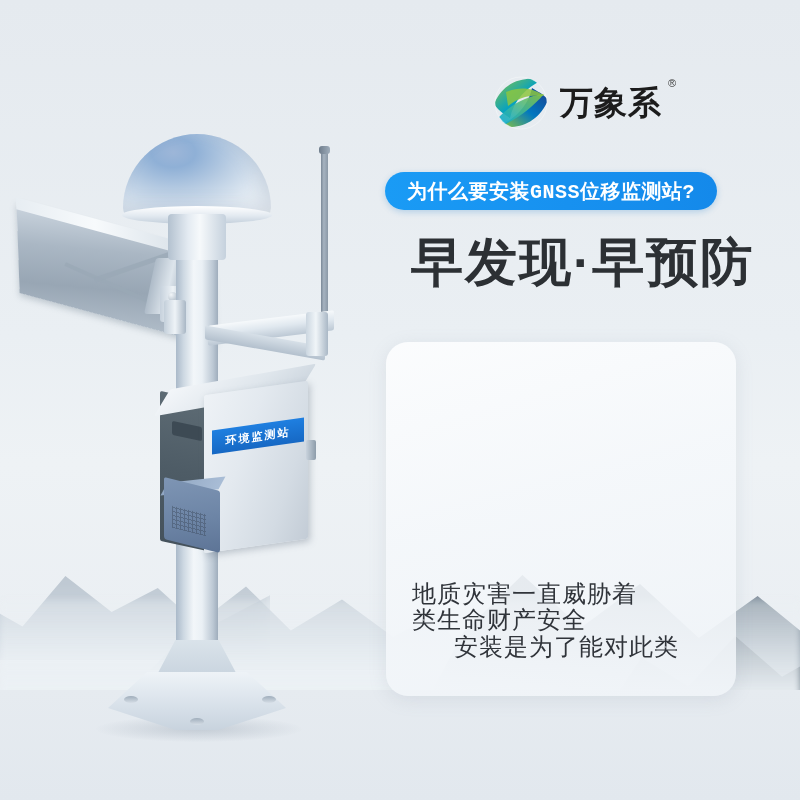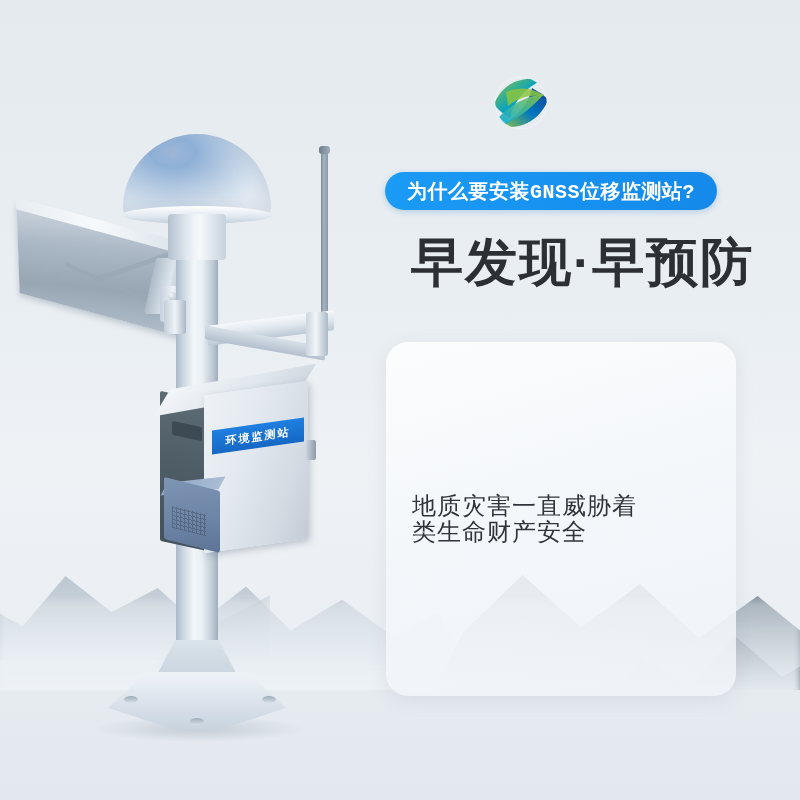--- a/index.html
+++ b/index.html
@@ -237,21 +237,21 @@
 
   .card{
     position:absolute;left:386px;top:342px;width:350px;height:354px;
     border-radius:22px;
     background:linear-gradient(165deg,rgba(252,253,254,.94) 0%,rgba(245,248,251,.90) 45%,rgba(240,244,248,.86) 100%);
     box-shadow:0 4px 18px rgba(130,145,160,.16);
   }
   .card-lines{
     position:absolute;left:0;top:0;width:100%;height:100%;
     padding:36px 26px;box-sizing:border-box;
-    display:flex;flex-direction:column;justify-content:center;
+    display:flex;flex-direction:column;justify-content:flex-end;
   }
   .card-lines .ln{
     font-size:24px;color:#30343a;line-height:1.1;letter-spacing:1px;white-space:nowrap;
     font-family:"Liberation Sans","DejaVu Sans",sans-serif;
   }
   .ln.indent{padding-left:42px;}
 </style>
 </head>
 <body>
 
@@ -337,28 +337,33 @@
         </defs>
         <g clip-path="url(#cp)">
           <path d="M2 30 C12 6,34 2,50 6 C34 14,22 26,18 44 C12 40,6 36,2 30 Z" fill="url(#gA)"></path>
           <path d="M56 26 C46 50,24 56,8 52 C24 44,36 32,40 14 C46 18,52 20,56 26 Z" fill="url(#gB)"></path>
           <path d="M6 44 C20 30,34 22,52 20 C40 34,26 44,10 52 Z" fill="url(#gC)" opacity=".9"></path>
           <path d="M14 18 C28 12,42 14,52 22 C38 20,26 24,16 32 Z" fill="#8cc63f" opacity=".85"></path>
         </g>
         <circle cx="29" cy="29" r="26" fill="none" stroke="rgba(255,255,255,.35)" stroke-width="1"></circle>
       </svg>
     </div>
+    <div class="logo-text">
+      <span>万象系</span>
+      <span class="reg">®</span>
+    </div>
   </div>
 
   <div class="pill">
     <span>为什么要安装GNSS位移监测站?</span>
   </div>
 
   <div class="headline">早发现·早预防</div>
 
   <div class="card">
     <div class="card-lines">
       <div class="ln">地质灾害一直威胁着</div>
       <div class="ln">类生命财产安全</div>
+      <div class="ln indent">安装是为了能对此类</div>
     </div>
   </div>
 
 </div>
 
 </body></html>

